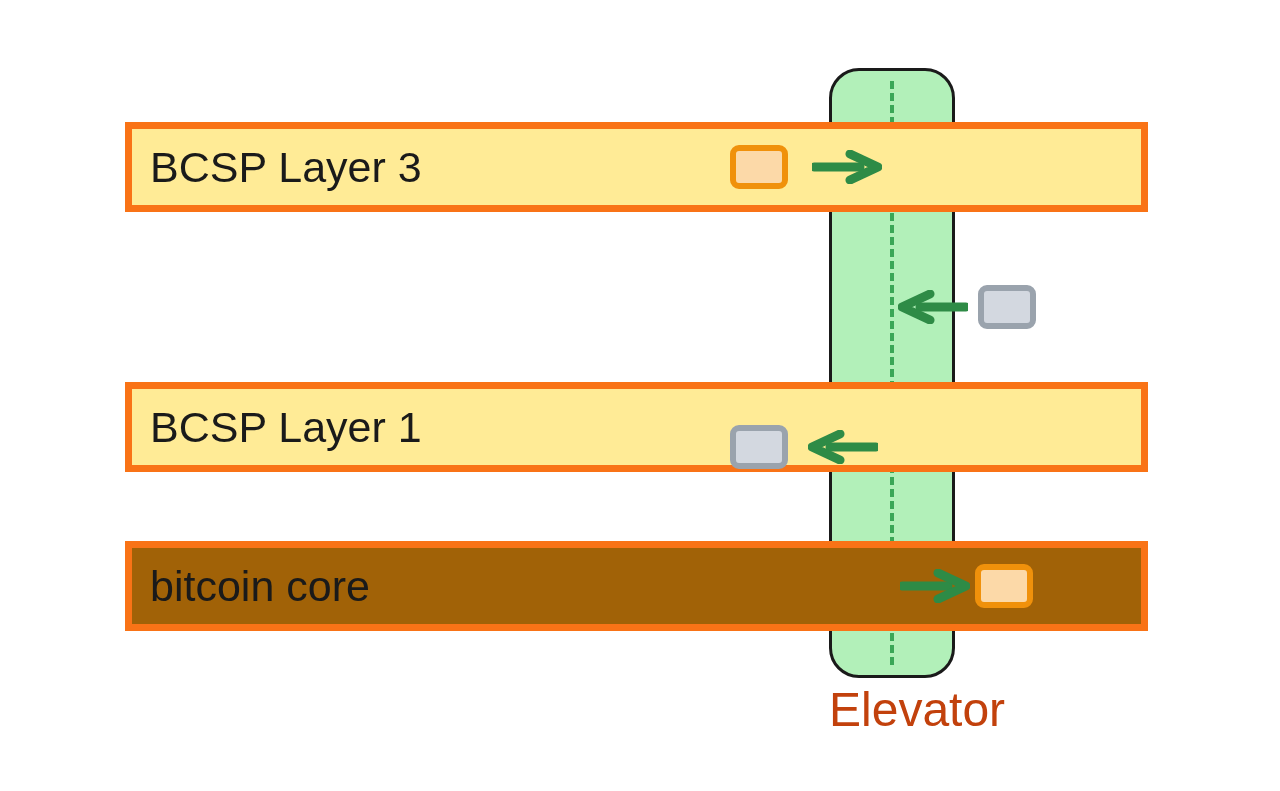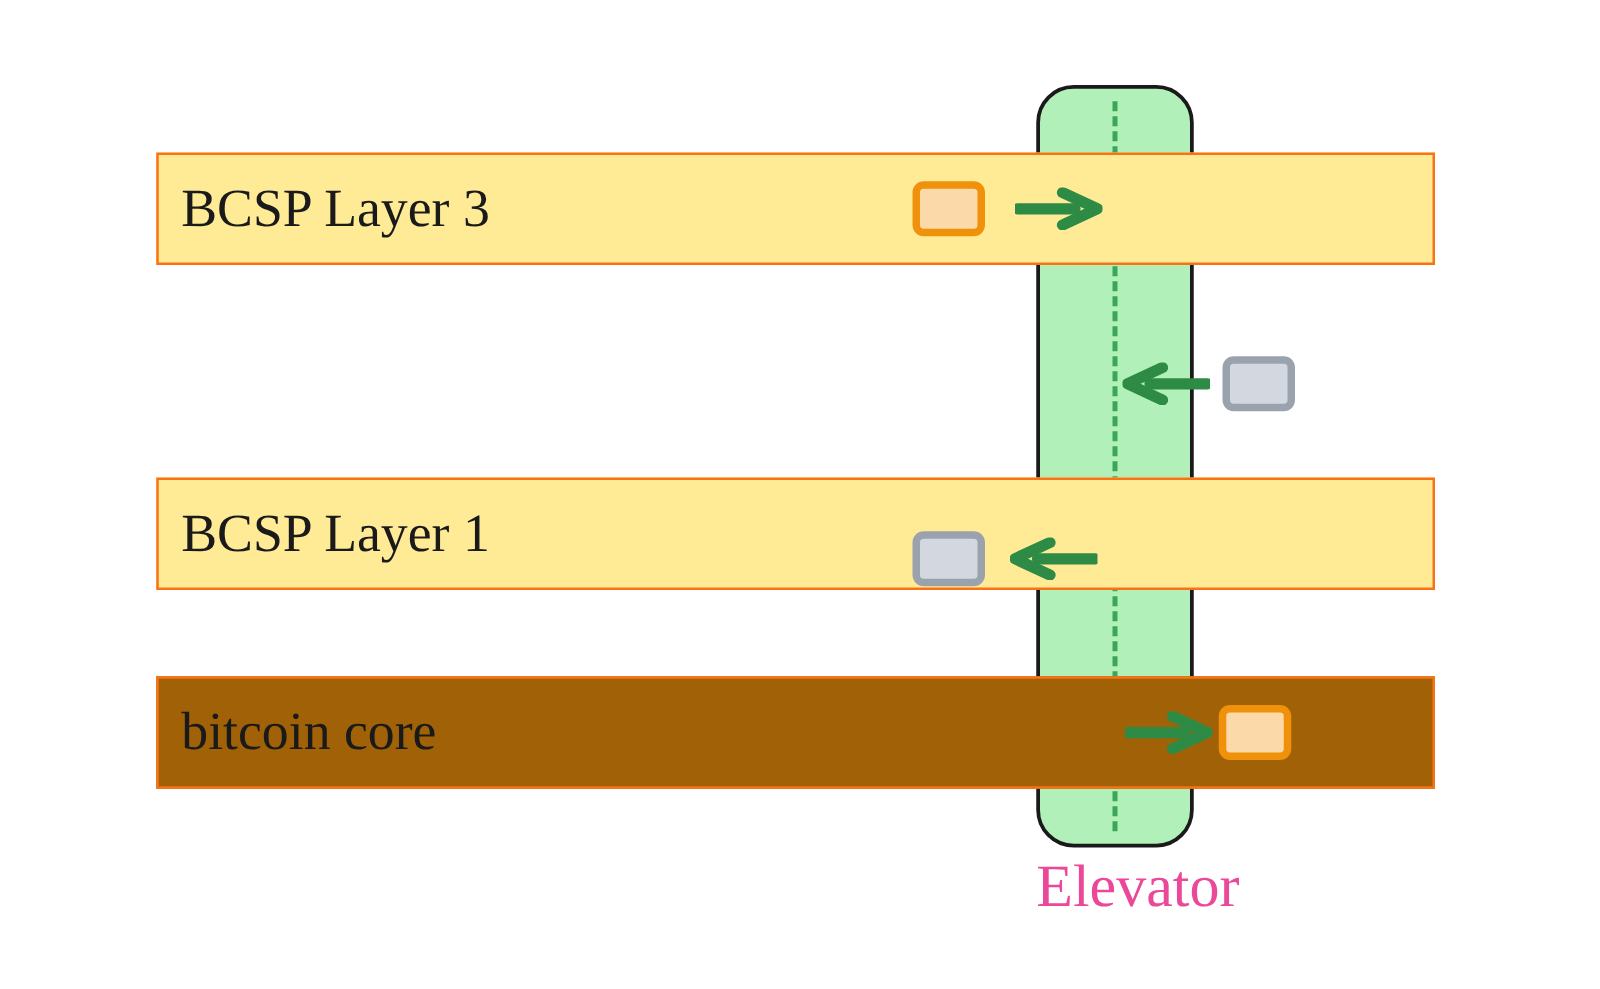--- a/index.html
+++ b/index.html
@@ -43,25 +43,24 @@
     z-index: 2;
   }
 
   
   .bar {
     position: absolute;
     left: 125px;
     width: 1023px;
     height: 90px;
     box-sizing: border-box;
-    border: 2px solid #f97316;
+    border: 7px solid #f97316;
     z-index: 3;
     display: flex;
     align-items: center;
-    font-family: Liberation Serif, serif;
   }
   .bar.yellow { background: #ffeb96; }
   .bar.blue   { background: #a16207; }
 
   .bar-label {
     position: absolute;
     left: 18px;
     top: 50%;
     transform: translateY(-50%);
     font-size: 43px;
@@ -103,24 +102,24 @@
   }
   .arrow svg { display: block; width: 100%; height: 100%; }
 
   
   .shaft-caption {
     position: absolute;
     left: 829px;
     width: 126px;
     top: 684px;
     text-align: left;
-    font-family: Liberation Serif, serif;
+    font-family: Liberation Sans, sans-serif;
     font-size: 48px;
     line-height: 1.1;
-    color: #ec4899;
+    color: #c2410c;
     white-space: nowrap;
     z-index: 4;
   }
 </style>
 </head>
 <body>
 
 <div id="diagram">
 
   <div class="shaft">

